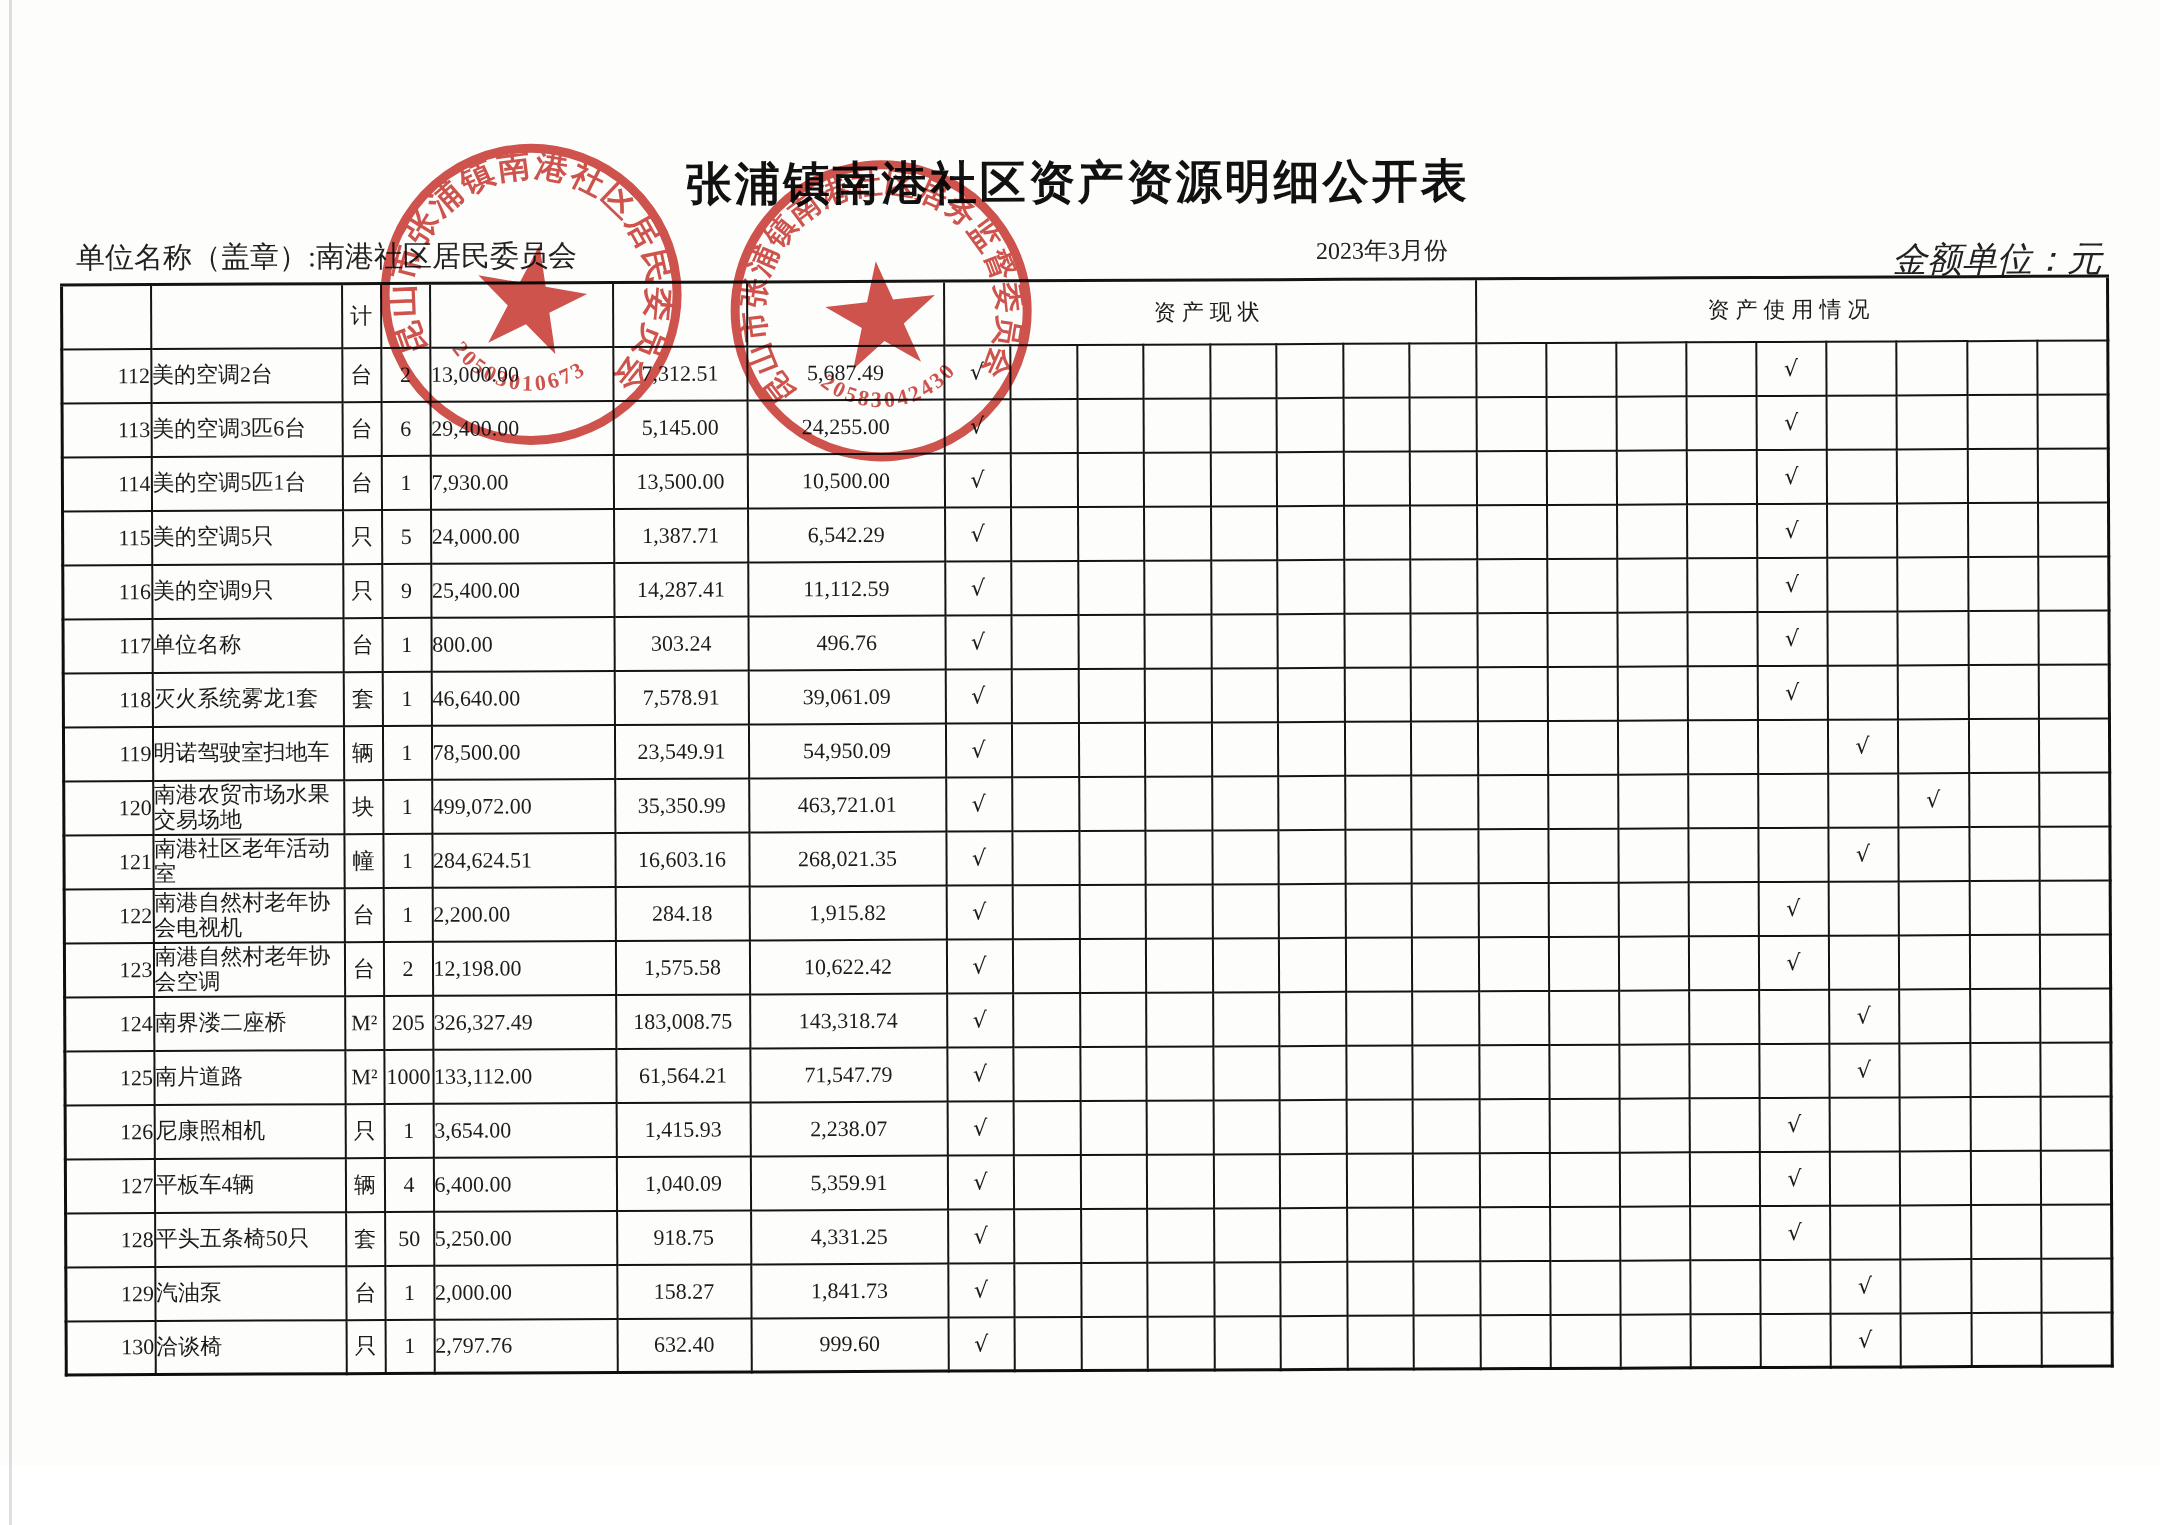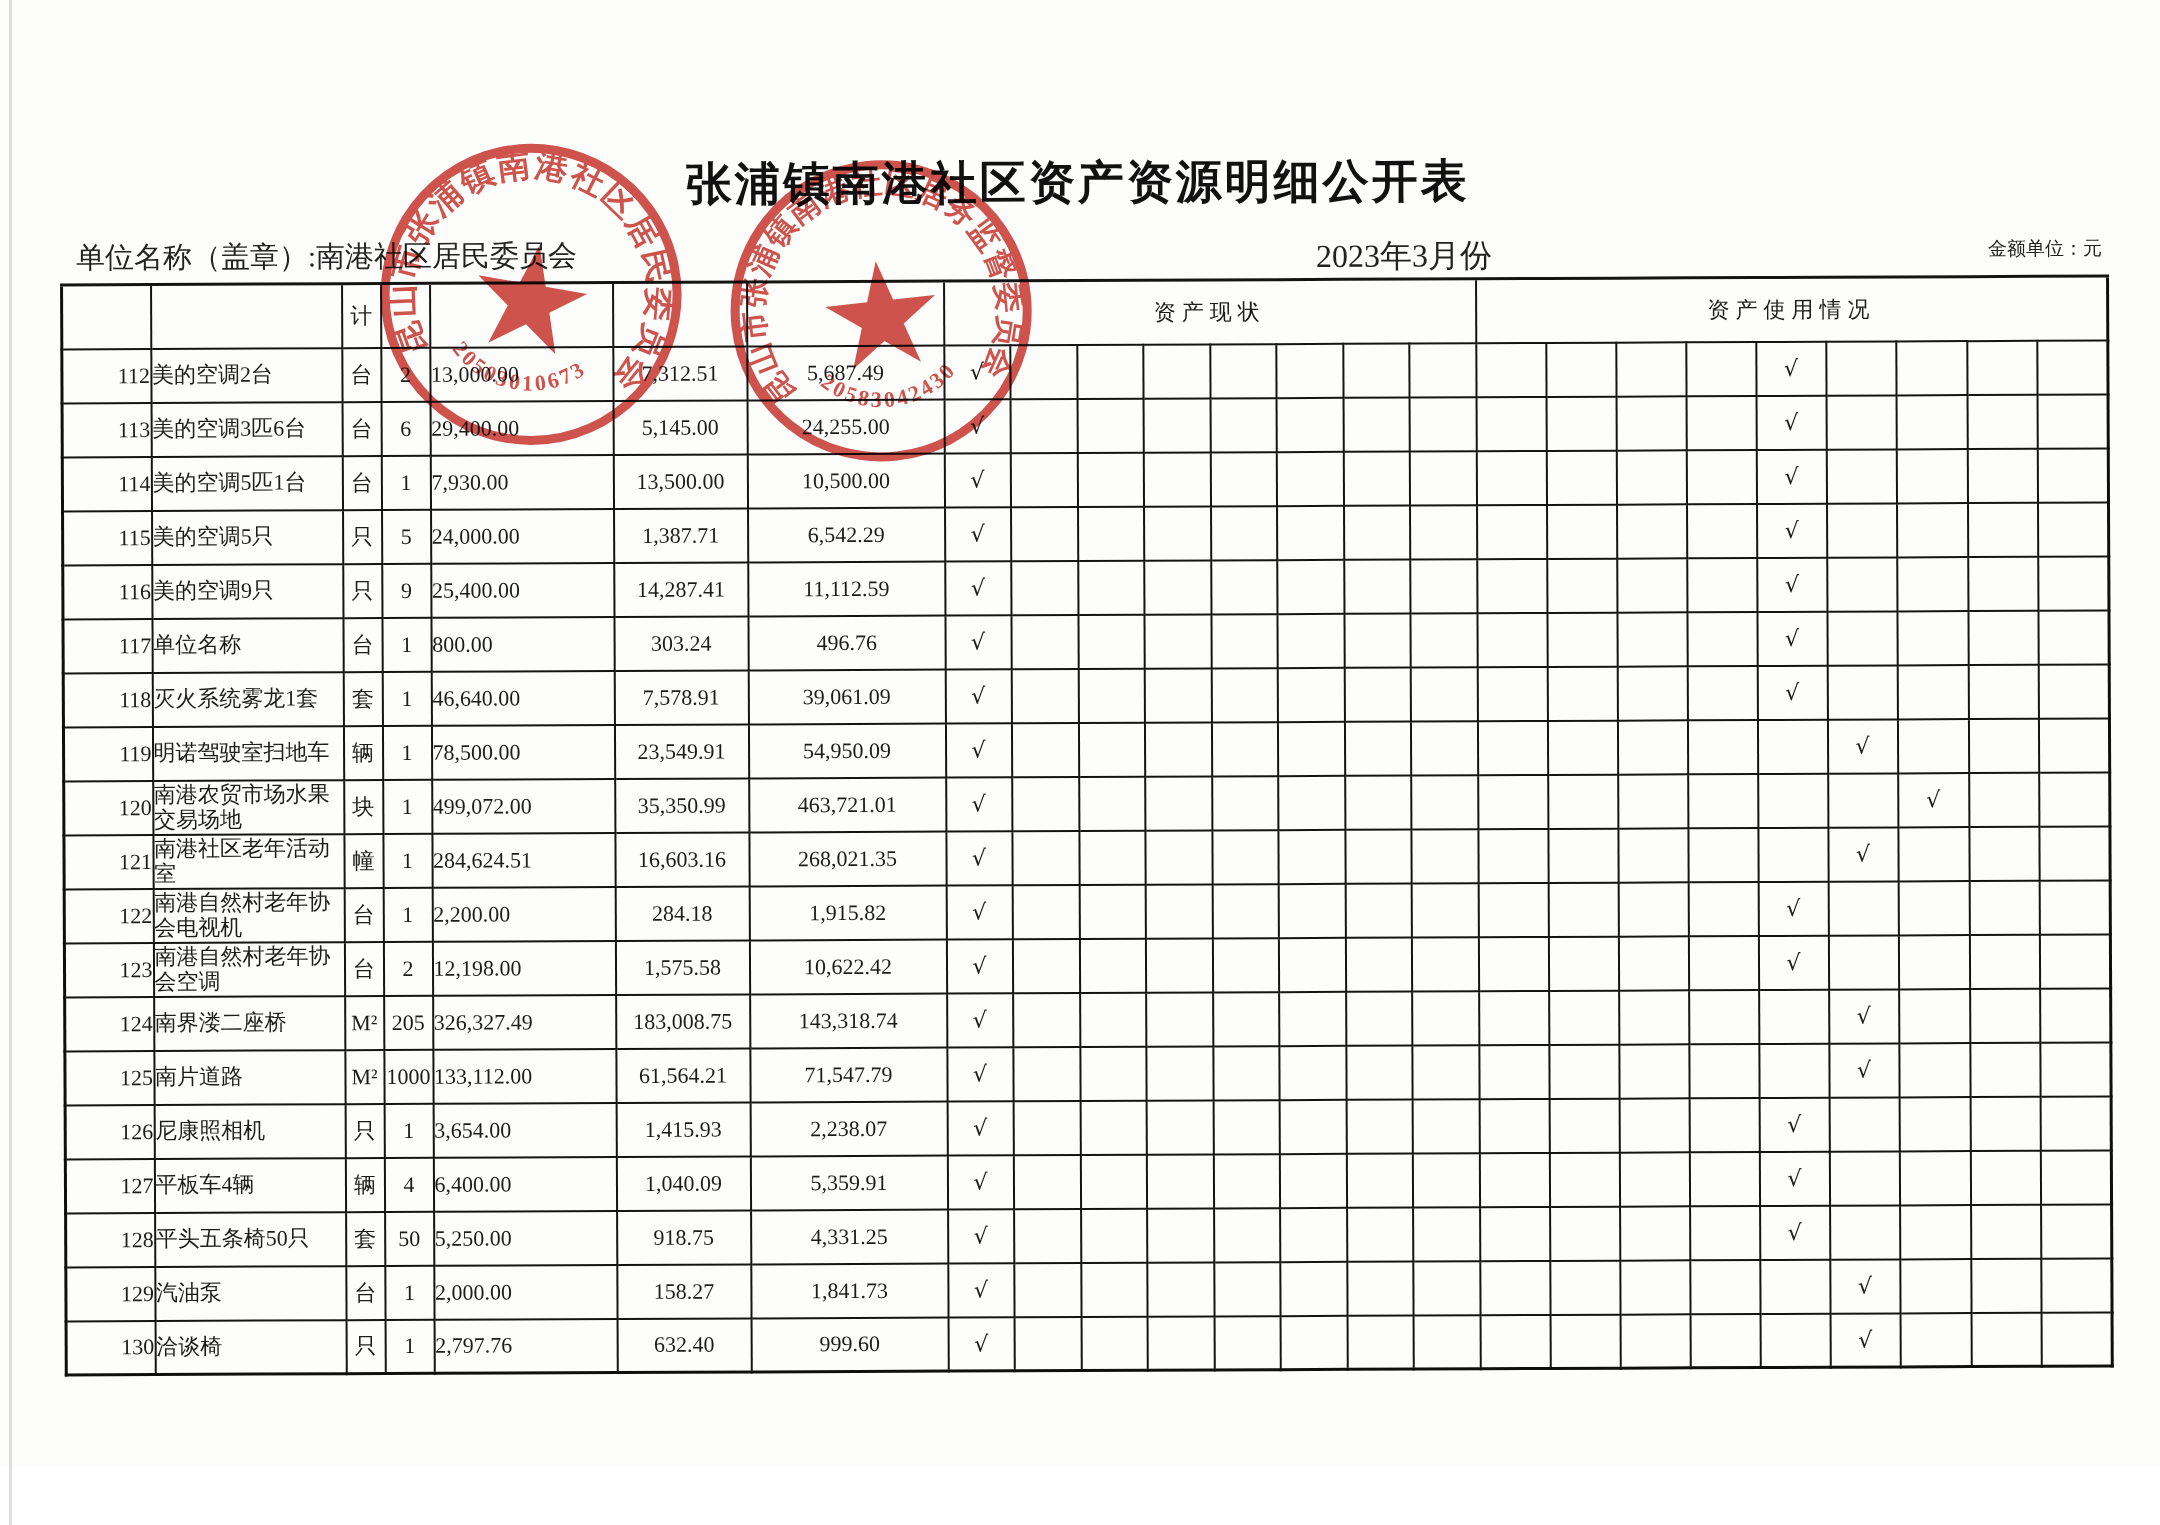--- a/index.html
+++ b/index.html
@@ -5,22 +5,22 @@
   html,body{margin:0;padding:0;background:#ffffff;width:2160px;height:1525px;overflow:hidden;}
   .page{position:relative;width:2160px;height:1466px;background:#fdfdfc;
         font-family:"Liberation Serif","DejaVu Serif",serif;color:#1f1f1f;}
   .scan{position:absolute;inset:0;transform:rotate(-0.25deg);transform-origin:50% 50%;}
   .edge-shadow{position:absolute;left:9px;top:0;width:3px;height:1525px;background:#c9c9c9;opacity:.6;}
 
   .doc-title{position:absolute;left:0;top:152px;width:2160px;text-align:center;
              font-family:"Liberation Sans","DejaVu Sans",sans-serif;
              font-weight:bold;font-size:46px;letter-spacing:3px;color:#111;}
   .meta-unit{position:absolute;left:78px;top:234px;font-size:29px;color:#222;}
-  .meta-period{position:absolute;left:1318px;top:236px;font-size:32px;color:#222;}
-  .meta-currency{position:absolute;right:56px;top:240px;font-size:19px;color:#222;}
+  .meta-period{position:absolute;left:1318px;top:236px;font-size:24px;color:#222;}
+  .meta-currency{position:absolute;right:56px;top:240px;font-size:35px;color:#222;font-style:italic;}
 
   table.asset{position:absolute;left:62px;top:279px;border-collapse:collapse;table-layout:fixed;
               width:2046px;background:transparent;}
   table.asset td{border:2px solid #141414;padding:0;overflow:hidden;vertical-align:middle;
                  font-size:22px;color:#1c1c1c;}
   table.asset tr.hdr td{border-width:3px 2px 2px 2px;}
   table.asset{border:3px solid #0f0f0f;}
   tr.hdr{height:64px;}
   tr.datarow{height:54px;}
   td.c-no{font-size:31px;text-align:right;}

